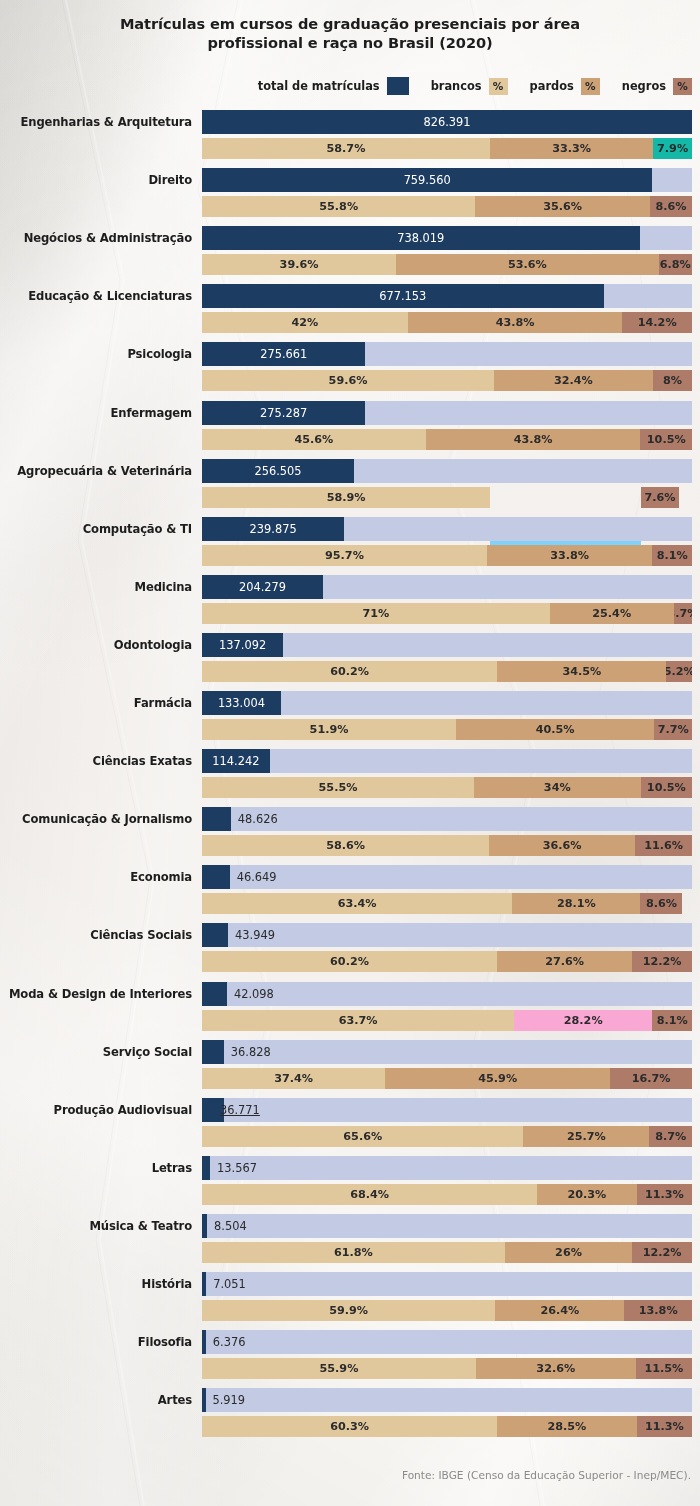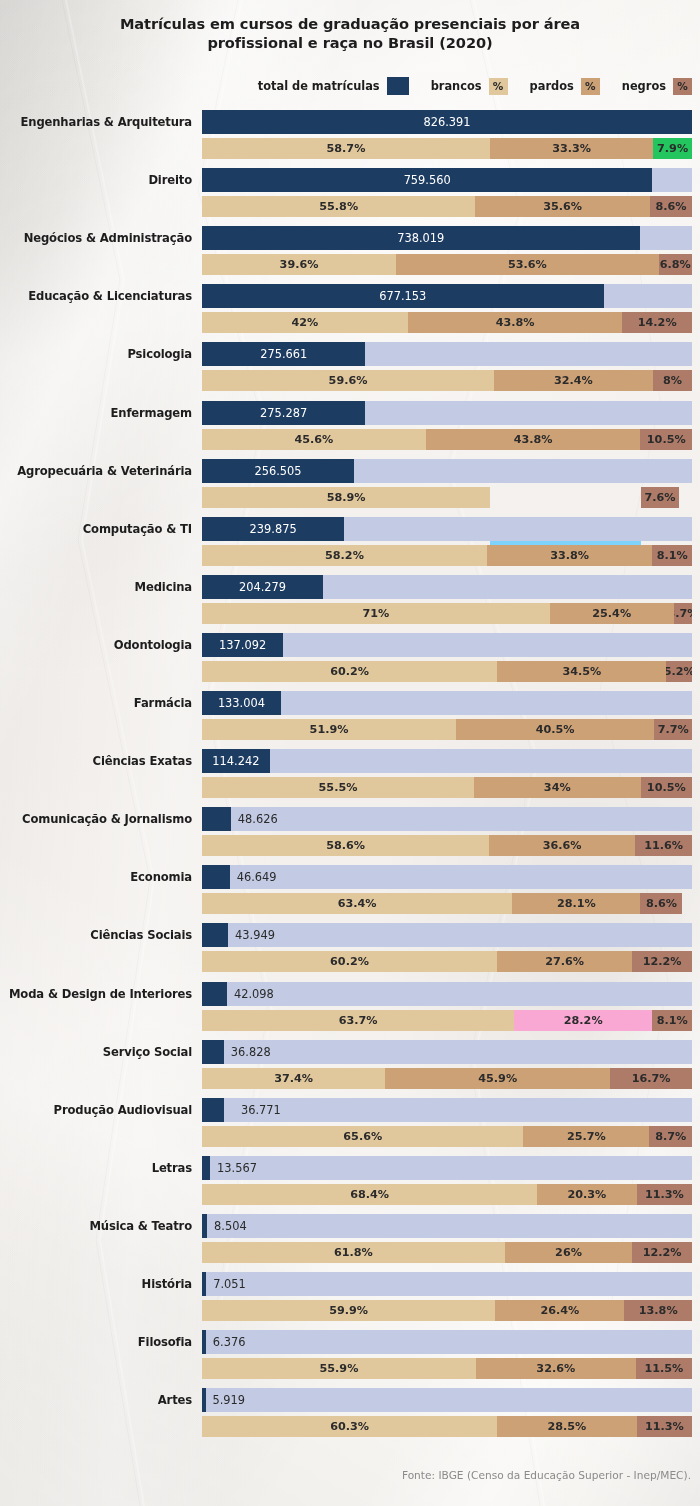--- a/index.html
+++ b/index.html
@@ -241,21 +241,21 @@
   <div id="rows-layer">
       <div class="row" style="top: 110px; height: 49px;">
         <div class="cat-label">Engenharias &amp; Arquitetura</div>
         <div class="total-track" style="background: rgb(195, 203, 228);">
           <div class="total-fill" style="width: 490px; background: rgb(29, 60, 98);"></div>
           <div class="total-value-in" style="left: 0px; width: 490px;">826.391</div>
         </div>
         <div class="pct-bar">
           <div class="seg" style="width: 287.918px; background: rgb(224, 199, 156);">58.7%</div>
           <div class="seg" style="width: 163.333px; background: rgb(205, 161, 118);">33.3%</div>
-          <div class="seg" style="width: 38.7487px; background: #22c55e;">7.9%</div>
+          <div class="seg" style="width: 38.7487px; background: #14b8a6;">7.9%</div>
         </div>
       </div>
       <div class="row" style="top: 168.1px; height: 49px;">
         <div class="cat-label">Direito</div>
         <div class="total-track" style="background: rgb(195, 203, 228);">
           <div class="total-fill" style="width: 450.373px; background: rgb(29, 60, 98);"></div>
           <div class="total-value-in" style="left: 0px; width: 450.373px;">759.560</div>
         </div>
         <div class="pct-bar">
           <div class="seg" style="width: 273.42px; background: rgb(224, 199, 156);">55.8%</div>
@@ -323,21 +323,21 @@
           <div class="seg" style="width: 37.2028px; background: rgb(173, 123, 104);">7.6%</div>
         </div>
       </div>
       <div class="row" style="top: 516.7px; height: 49px;">
         <div class="cat-label">Computação &amp; TI</div>
         <div class="total-track" style="background: rgb(195, 203, 228);">
           <div class="total-fill" style="width: 142.231px; background: rgb(29, 60, 98);"></div>
           <div class="total-value-in" style="left: 0px; width: 142.231px;">239.875</div>
         </div>
         <div class="pct-bar">
-          <div class="seg" style="width: 284.895px; background: rgb(224, 199, 156);">58.2%</div>
+          <div class="seg" style="width: 284.895px; background: rgb(224, 199, 156);">95.7%</div>
           <div class="seg" style="width: 165.455px; background: rgb(205, 161, 118);">33.8%</div>
           <div class="seg" style="width: 39.6503px; background: rgb(173, 123, 104);">8.1%</div>
         </div>
       </div>
       <div class="row" style="top: 574.8px; height: 49px;">
         <div class="cat-label">Medicina</div>
         <div class="total-track" style="background: rgb(195, 203, 228);">
           <div class="total-fill" style="width: 121.125px; background: rgb(29, 60, 98);"></div>
           <div class="total-value-in" style="left: 0px; width: 121.125px;">204.279</div>
         </div>
@@ -440,21 +440,21 @@
         <div class="pct-bar">
           <div class="seg" style="width: 183.26px; background: rgb(224, 199, 156);">37.4%</div>
           <div class="seg" style="width: 224.91px; background: rgb(205, 161, 118);">45.9%</div>
           <div class="seg" style="width: 81.83px; background: rgb(173, 123, 104);">16.7%</div>
         </div>
       </div>
       <div class="row" style="top: 1097.7px; height: 49px;">
         <div class="cat-label">Produção Audiovisual</div>
         <div class="total-track" style="background: rgb(195, 203, 228);">
           <div class="total-fill" style="width: 21.803px; background: rgb(29, 60, 98);"></div>
-          <div class="total-value-out" style="left: 39px;">36.771</div>
+          <div class="total-value-out" style="left: 18px; text-decoration: underline;">36.771</div>
         </div>
         <div class="pct-bar">
           <div class="seg" style="width: 321.44px; background: rgb(224, 199, 156);">65.6%</div>
           <div class="seg" style="width: 125.93px; background: rgb(205, 161, 118);">25.7%</div>
           <div class="seg" style="width: 42.63px; background: rgb(173, 123, 104);">8.7%</div>
         </div>
       </div>
       <div class="row" style="top: 1155.8px; height: 49px;">
         <div class="cat-label">Letras</div>
         <div class="total-track" style="background: rgb(195, 203, 228);">

